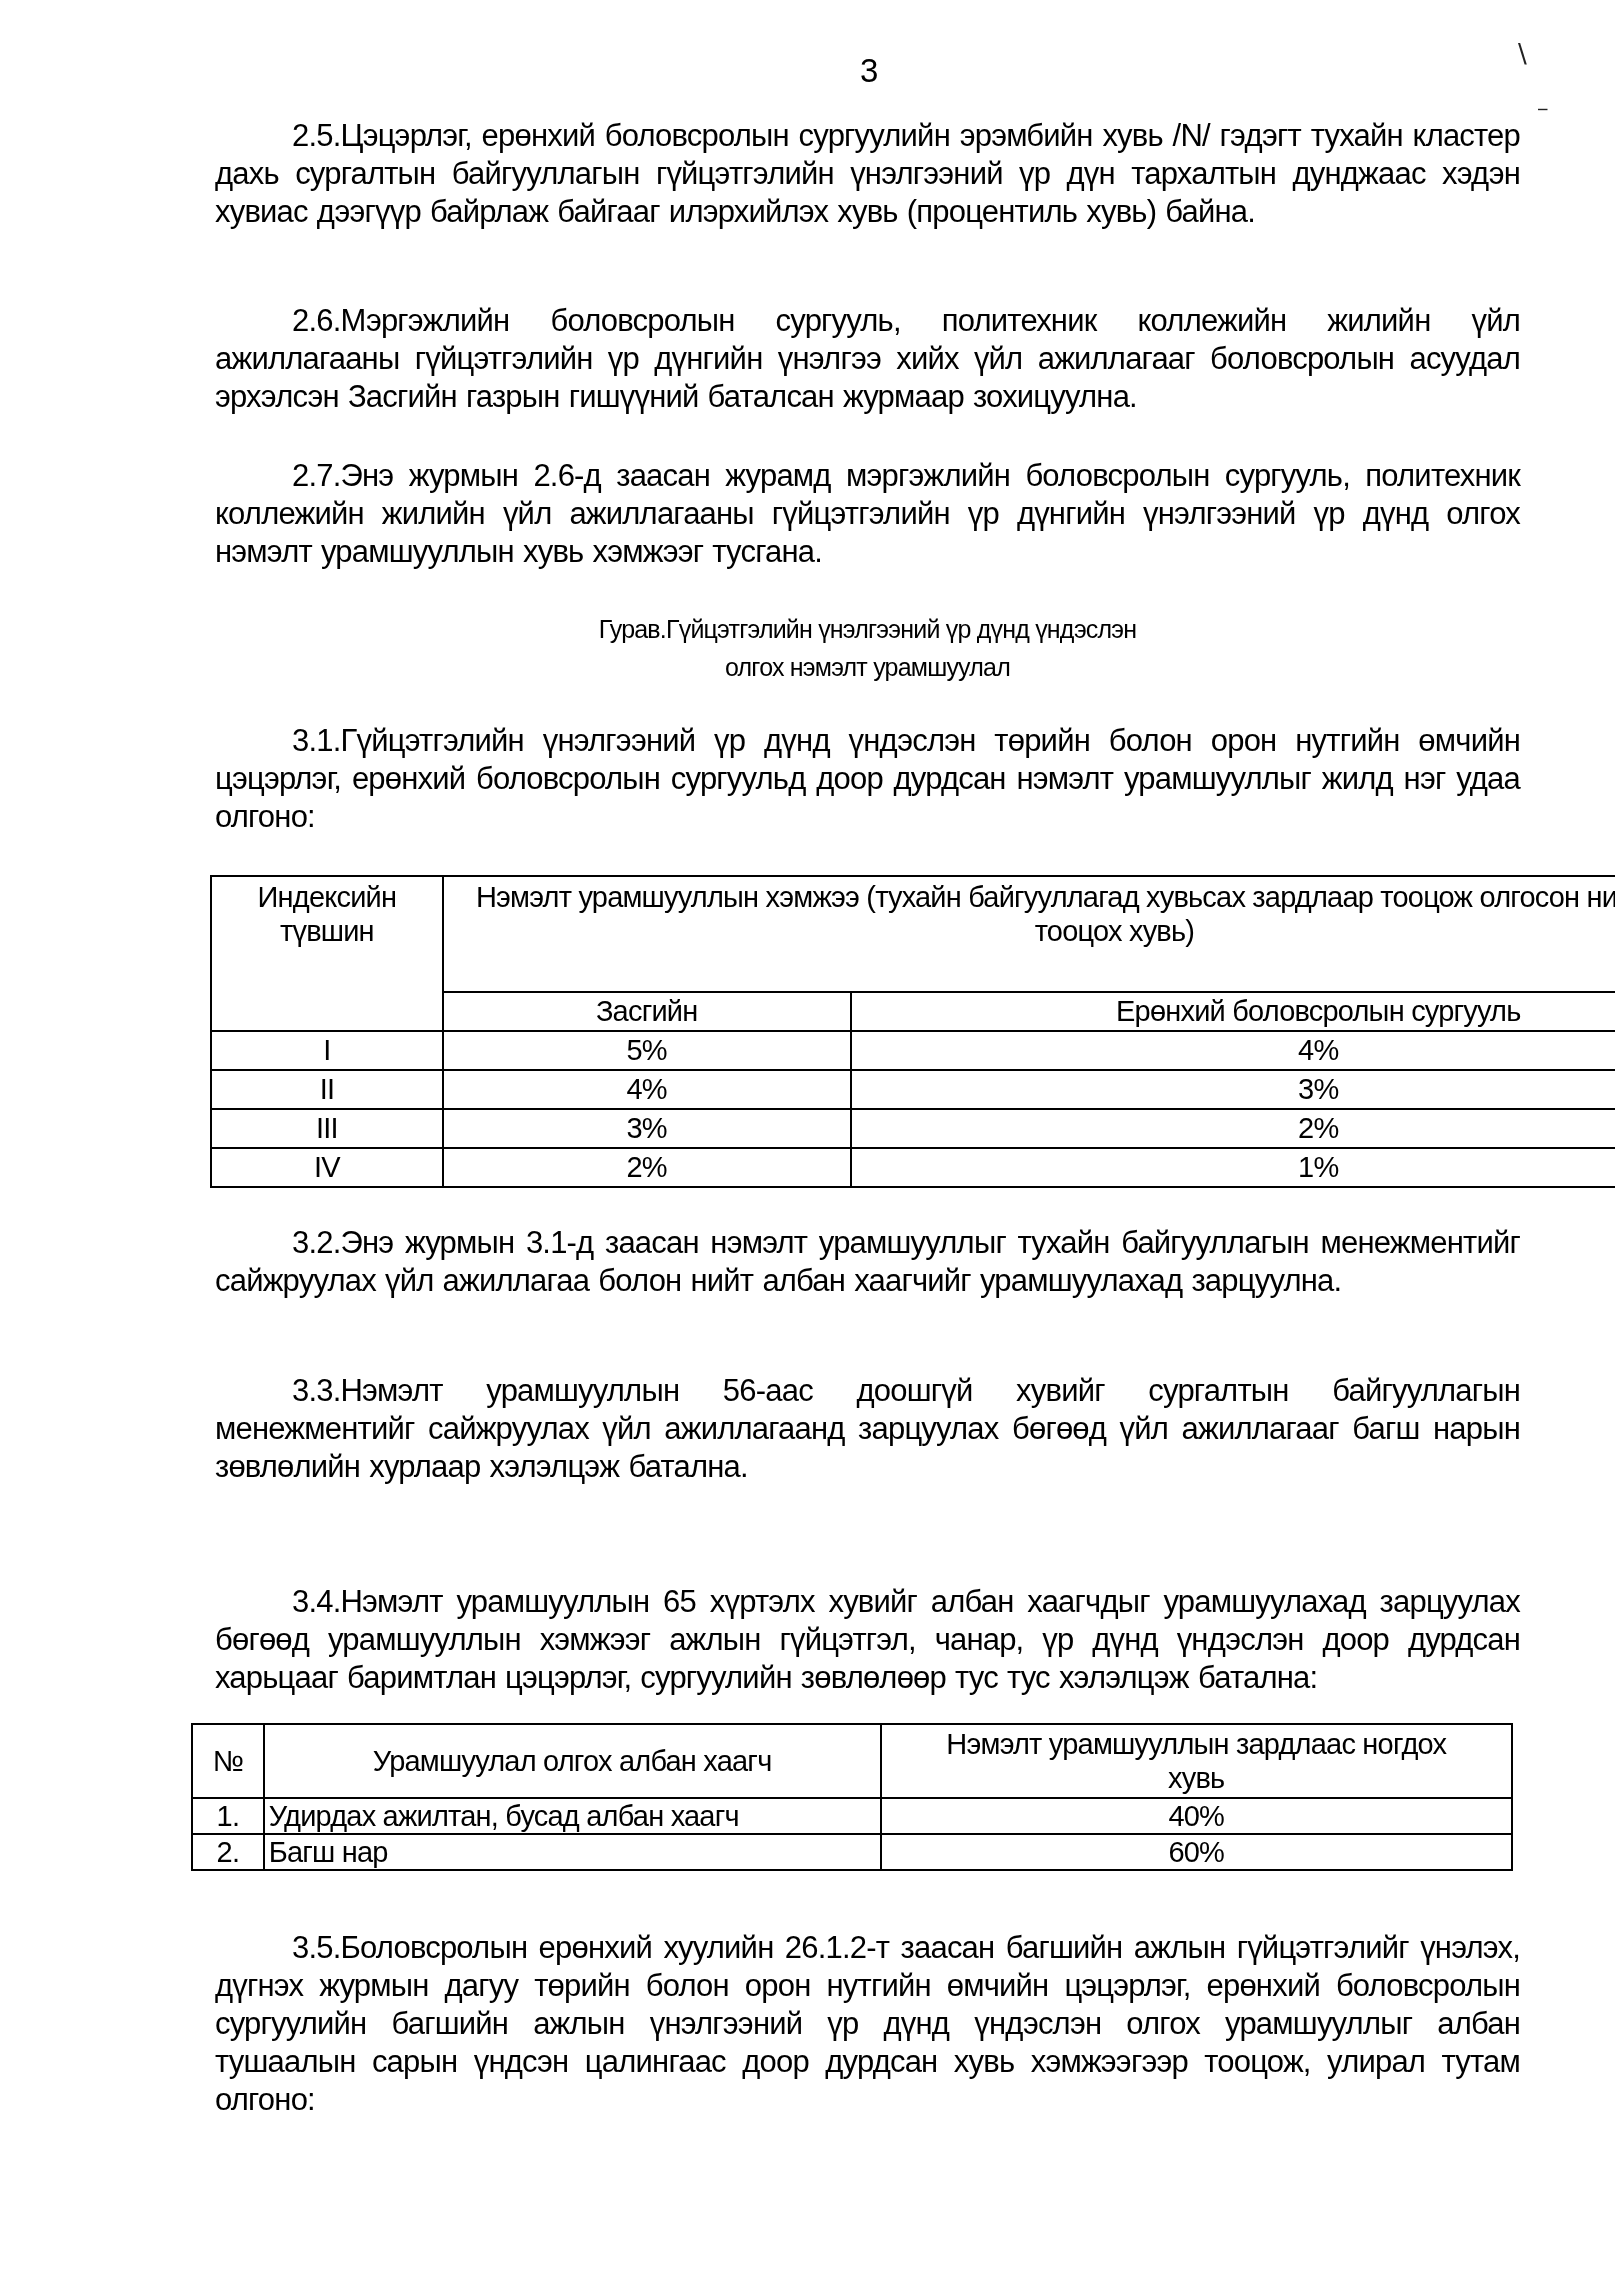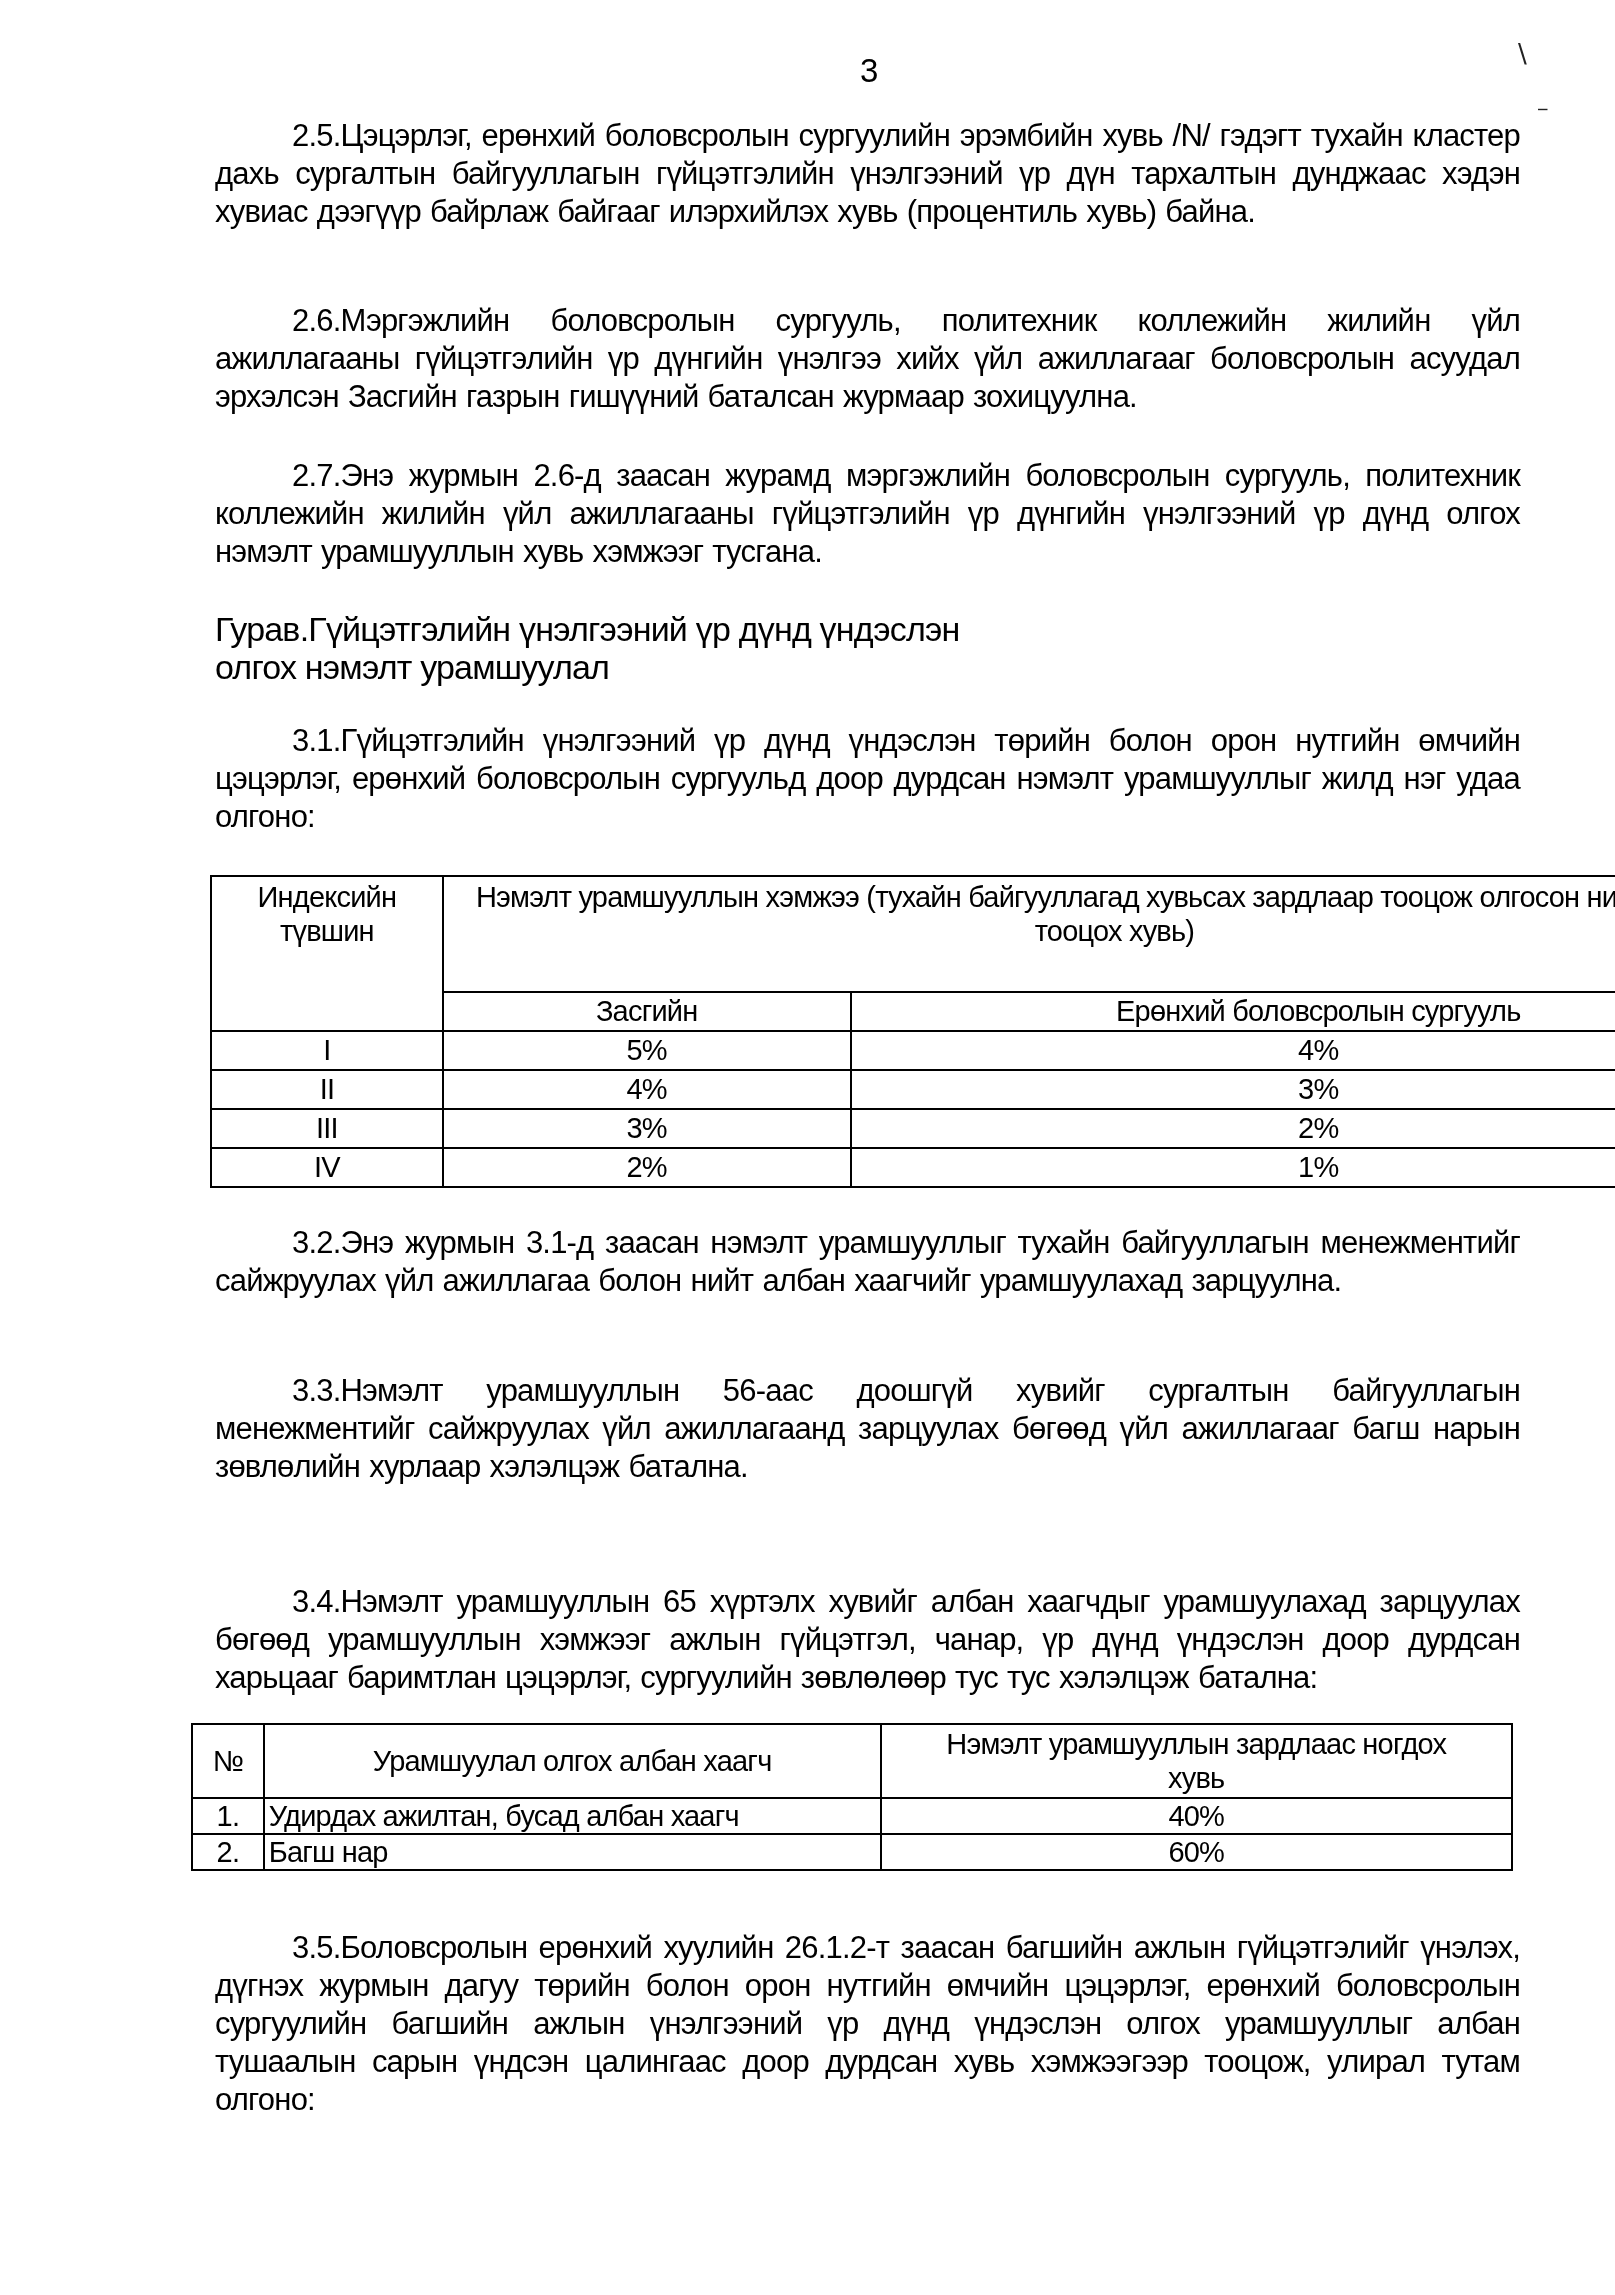--- a/index.html
+++ b/index.html
@@ -4,21 +4,21 @@
 <style>
   html, body { margin:0; padding:0; background:#ffffff; }
   body { width:1615px; height:2295px; position:relative; overflow:hidden; color:#000;
          font-family:"Liberation Sans", sans-serif; }
   .abs { position:absolute; }
   .page-num { left:860px; top:52px; font-size:33px; }
   .para { position:absolute; left:215px; width:1305px; font-size:31px; line-height:38px;
           text-align:justify; text-align-last:left; letter-spacing:-0.8px; word-spacing:1.3px;
           transform-origin:0 0; }
   .para .indent { display:inline-block; width:77px; }
-  .heading { position:absolute; left:215px; width:1305px; font-size:34px; line-height:38px; letter-spacing:-0.8px; }
+  .heading { position:absolute; left:215px; width:1305px; text-align:center; font-size:25px; line-height:38px; letter-spacing:-0.8px; }
   table { border-collapse:collapse; position:absolute; font-size:29px; letter-spacing:-0.8px; }
   td, th { border:2px solid #000; font-weight:normal; text-align:center; padding:0 3.9px; line-height:34px; vertical-align:top; }
   .t1 { left:210px; top:875px; width:1577px; }
   .t1 td { height:37px; vertical-align:middle; line-height:34px; }
   .t2 { left:191px; top:1723px; width:1322px; }
   .t2 td { vertical-align:middle; }
   .left { text-align:left !important; }
   .marks { position:absolute; font-size:26px; color:#222; }
 </style>
 </head>

